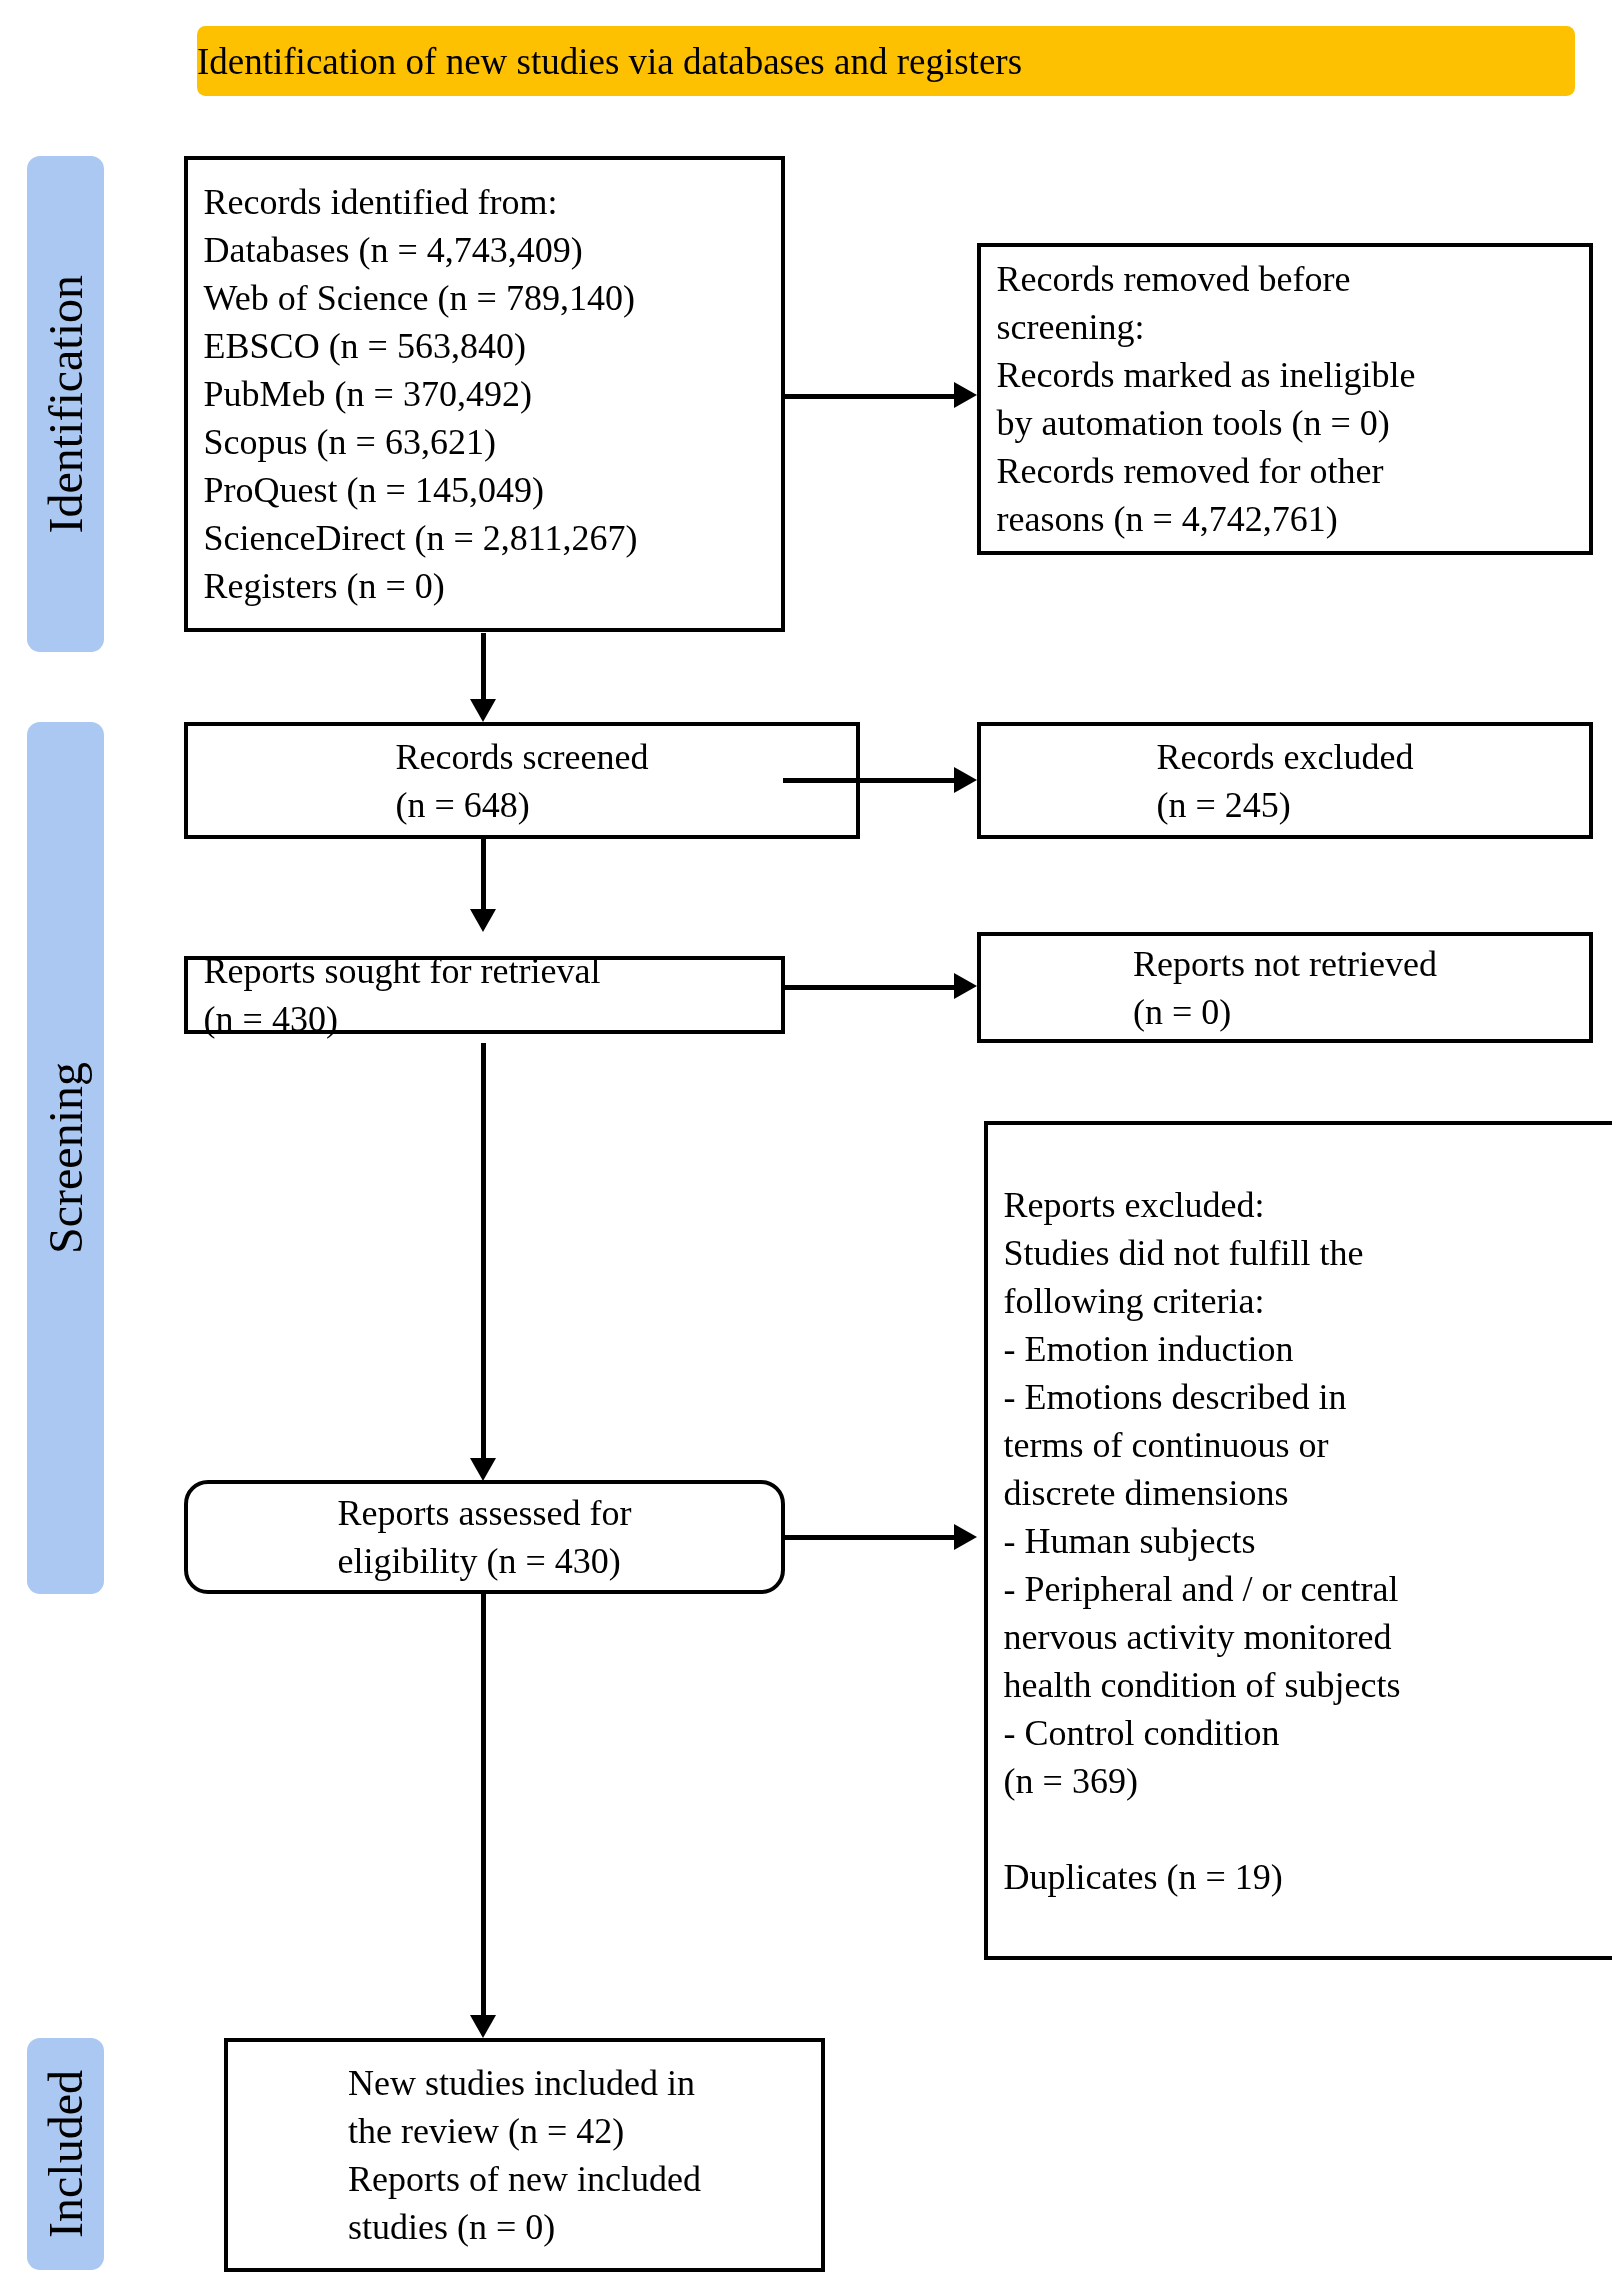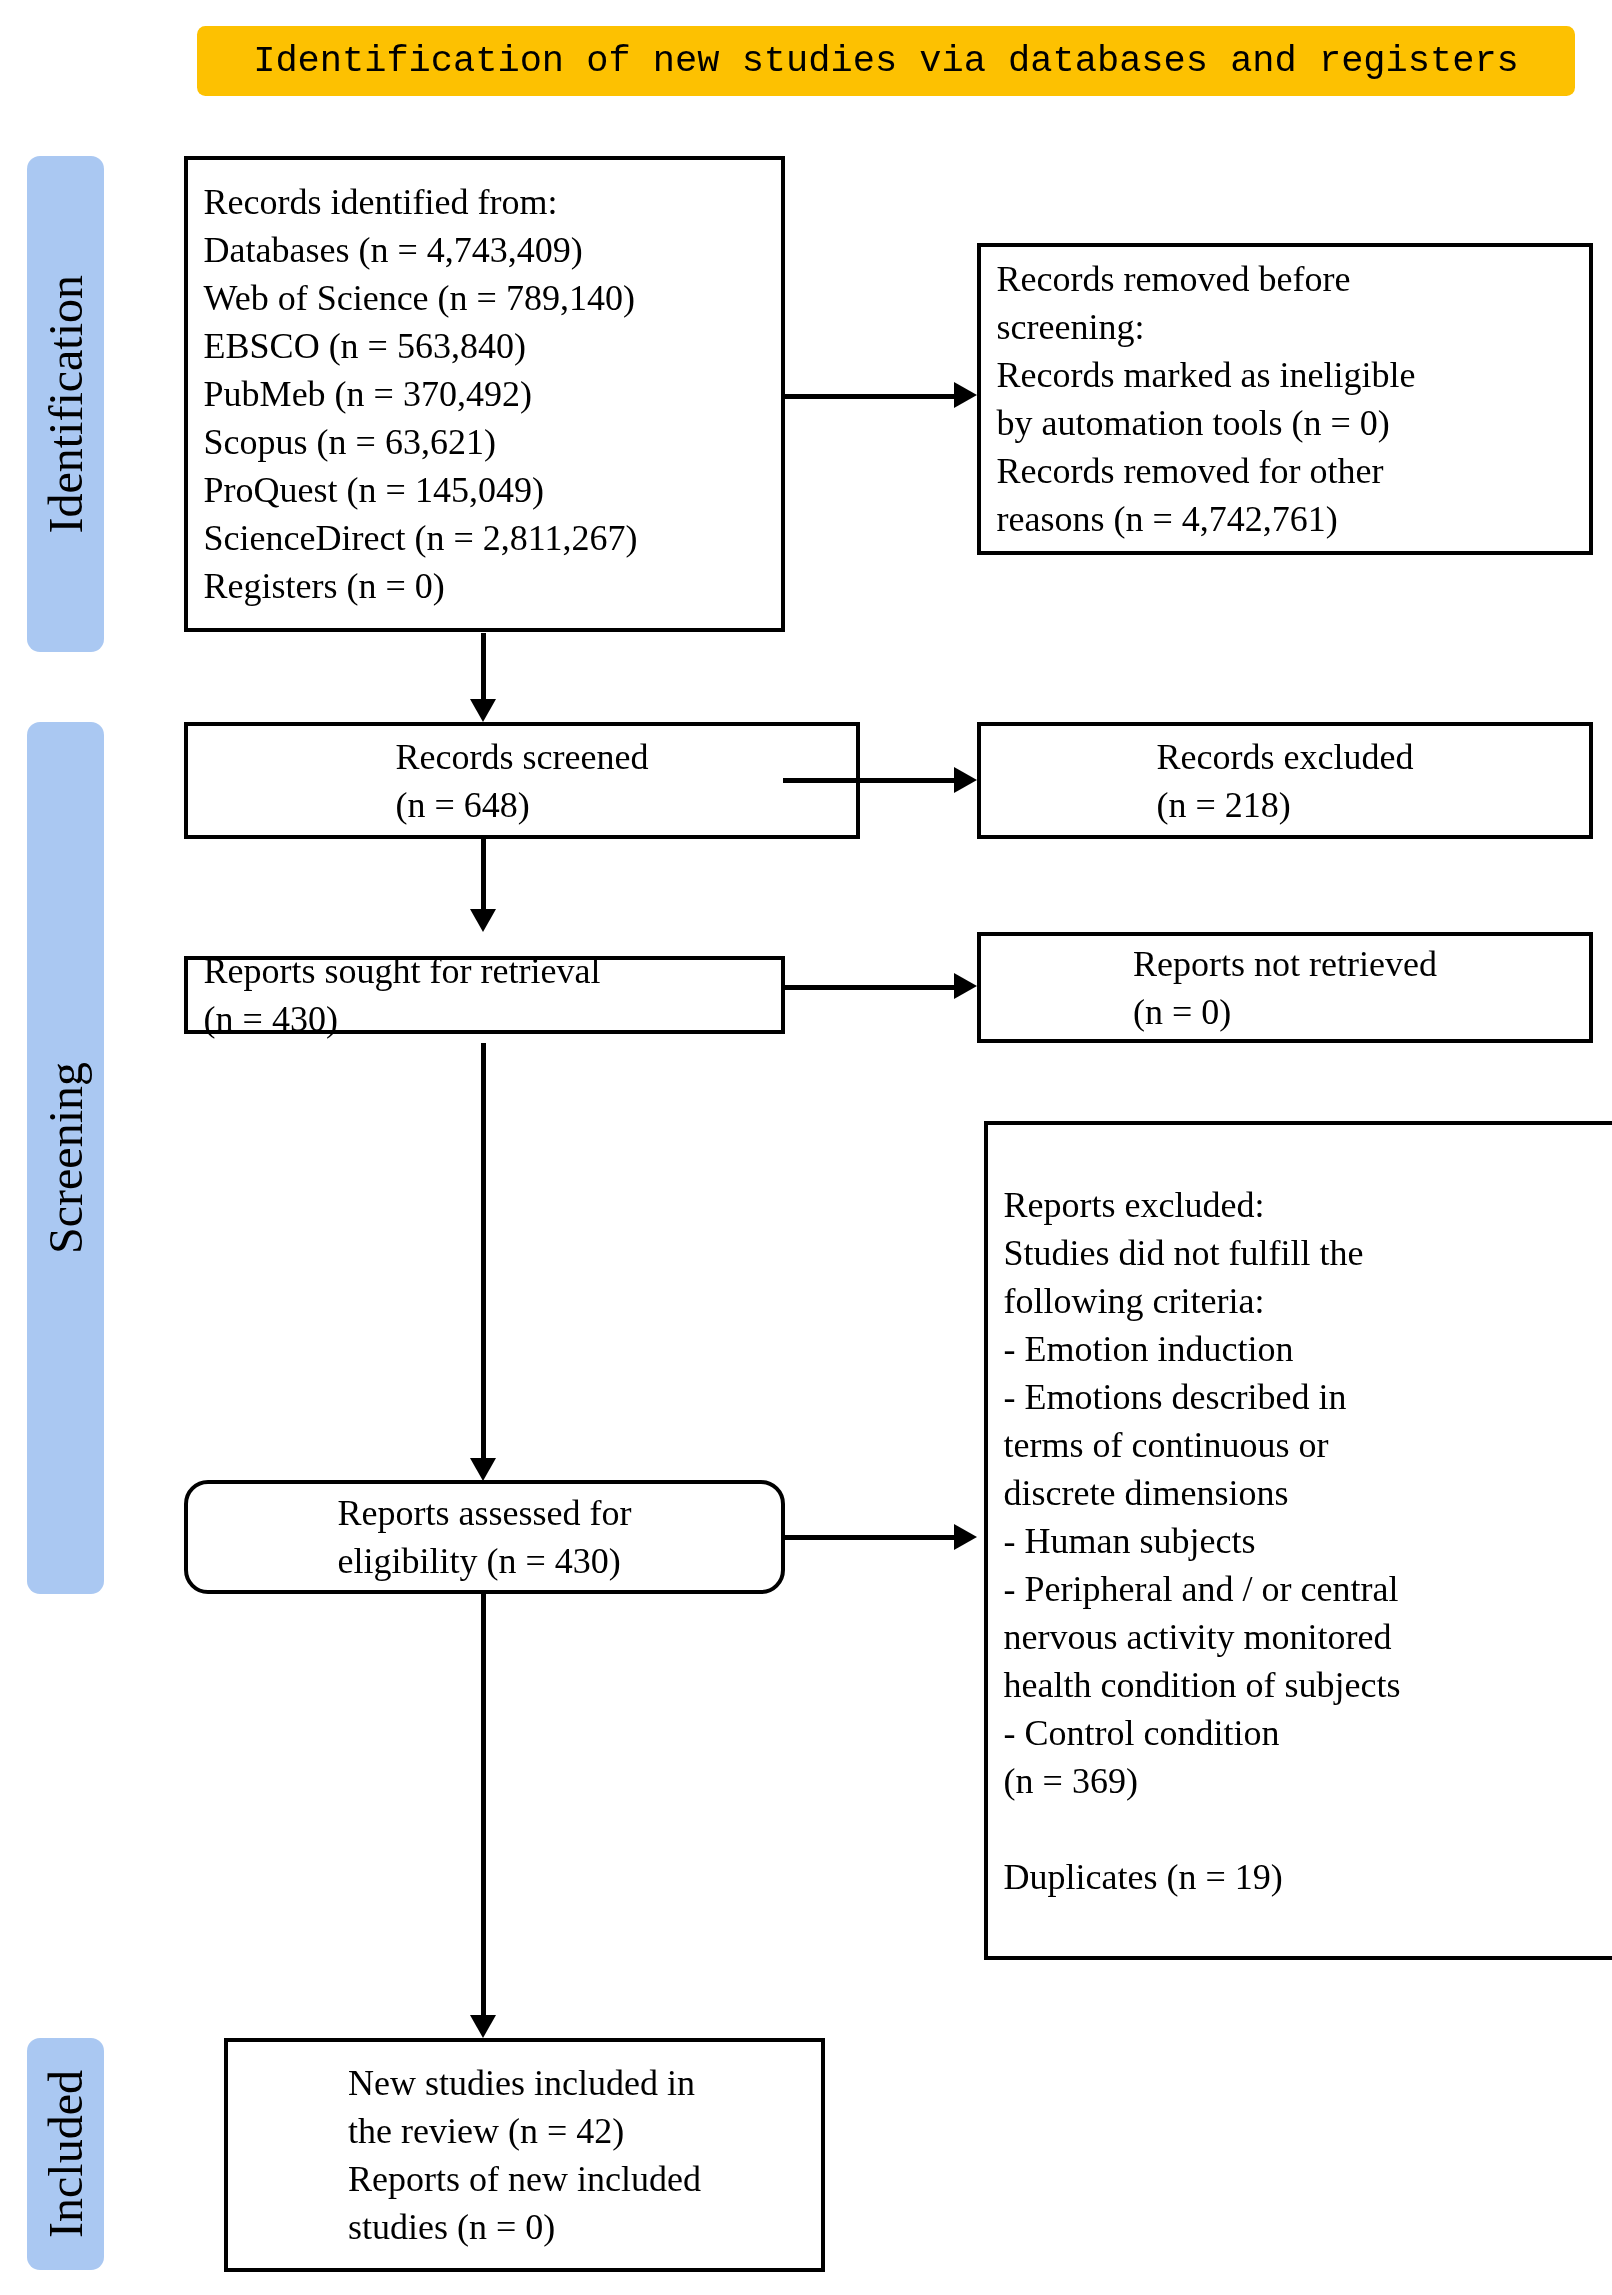--- a/index.html
+++ b/index.html
@@ -18,23 +18,22 @@
     width:1612px;
     height:2295px;
     background:#ffffff;
     overflow:hidden;
   }
   .banner{
     position:absolute;
     left:197px;top:26px;width:1378px;height:70px;
     background:var(--banner-bg);
     border-radius:8.4px;
-    display:flex;align-items:center;justify-content:center;
+    display:flex;align-items:center;justify-content:flex-start;
     font-size:37px;
-    font-family:Liberation Mono, monospace;
   }
   .stage{
     position:absolute;
     left:27px;width:77px;
     background:var(--stage-bg);
     border-radius:13px;
     display:flex;align-items:center;justify-content:center;
   }
   .stage span{
     writing-mode:vertical-rl;
@@ -151,21 +150,21 @@
         <div class="line">screening:</div>
         <div class="line">Records marked as ineligible</div>
         <div class="line">by automation tools (n = 0)</div>
         <div class="line">Records removed for other</div>
         <div class="line">reasons (n = 4,742,761)</div>
       </div>
   </div>
   <div class="box b-excluded">
     <div class="txt">
         <div class="line">Records excluded</div>
-        <div class="line">(n = 218)</div>
+        <div class="line">(n = 245)</div>
       </div>
   </div>
   <div class="box b-notretrieved">
     <div class="txt">
         <div class="line">Reports not retrieved</div>
         <div class="line">(n = 0)</div>
       </div>
   </div>
   <div class="box left b-reportsexcluded">
     <div class="txt">

